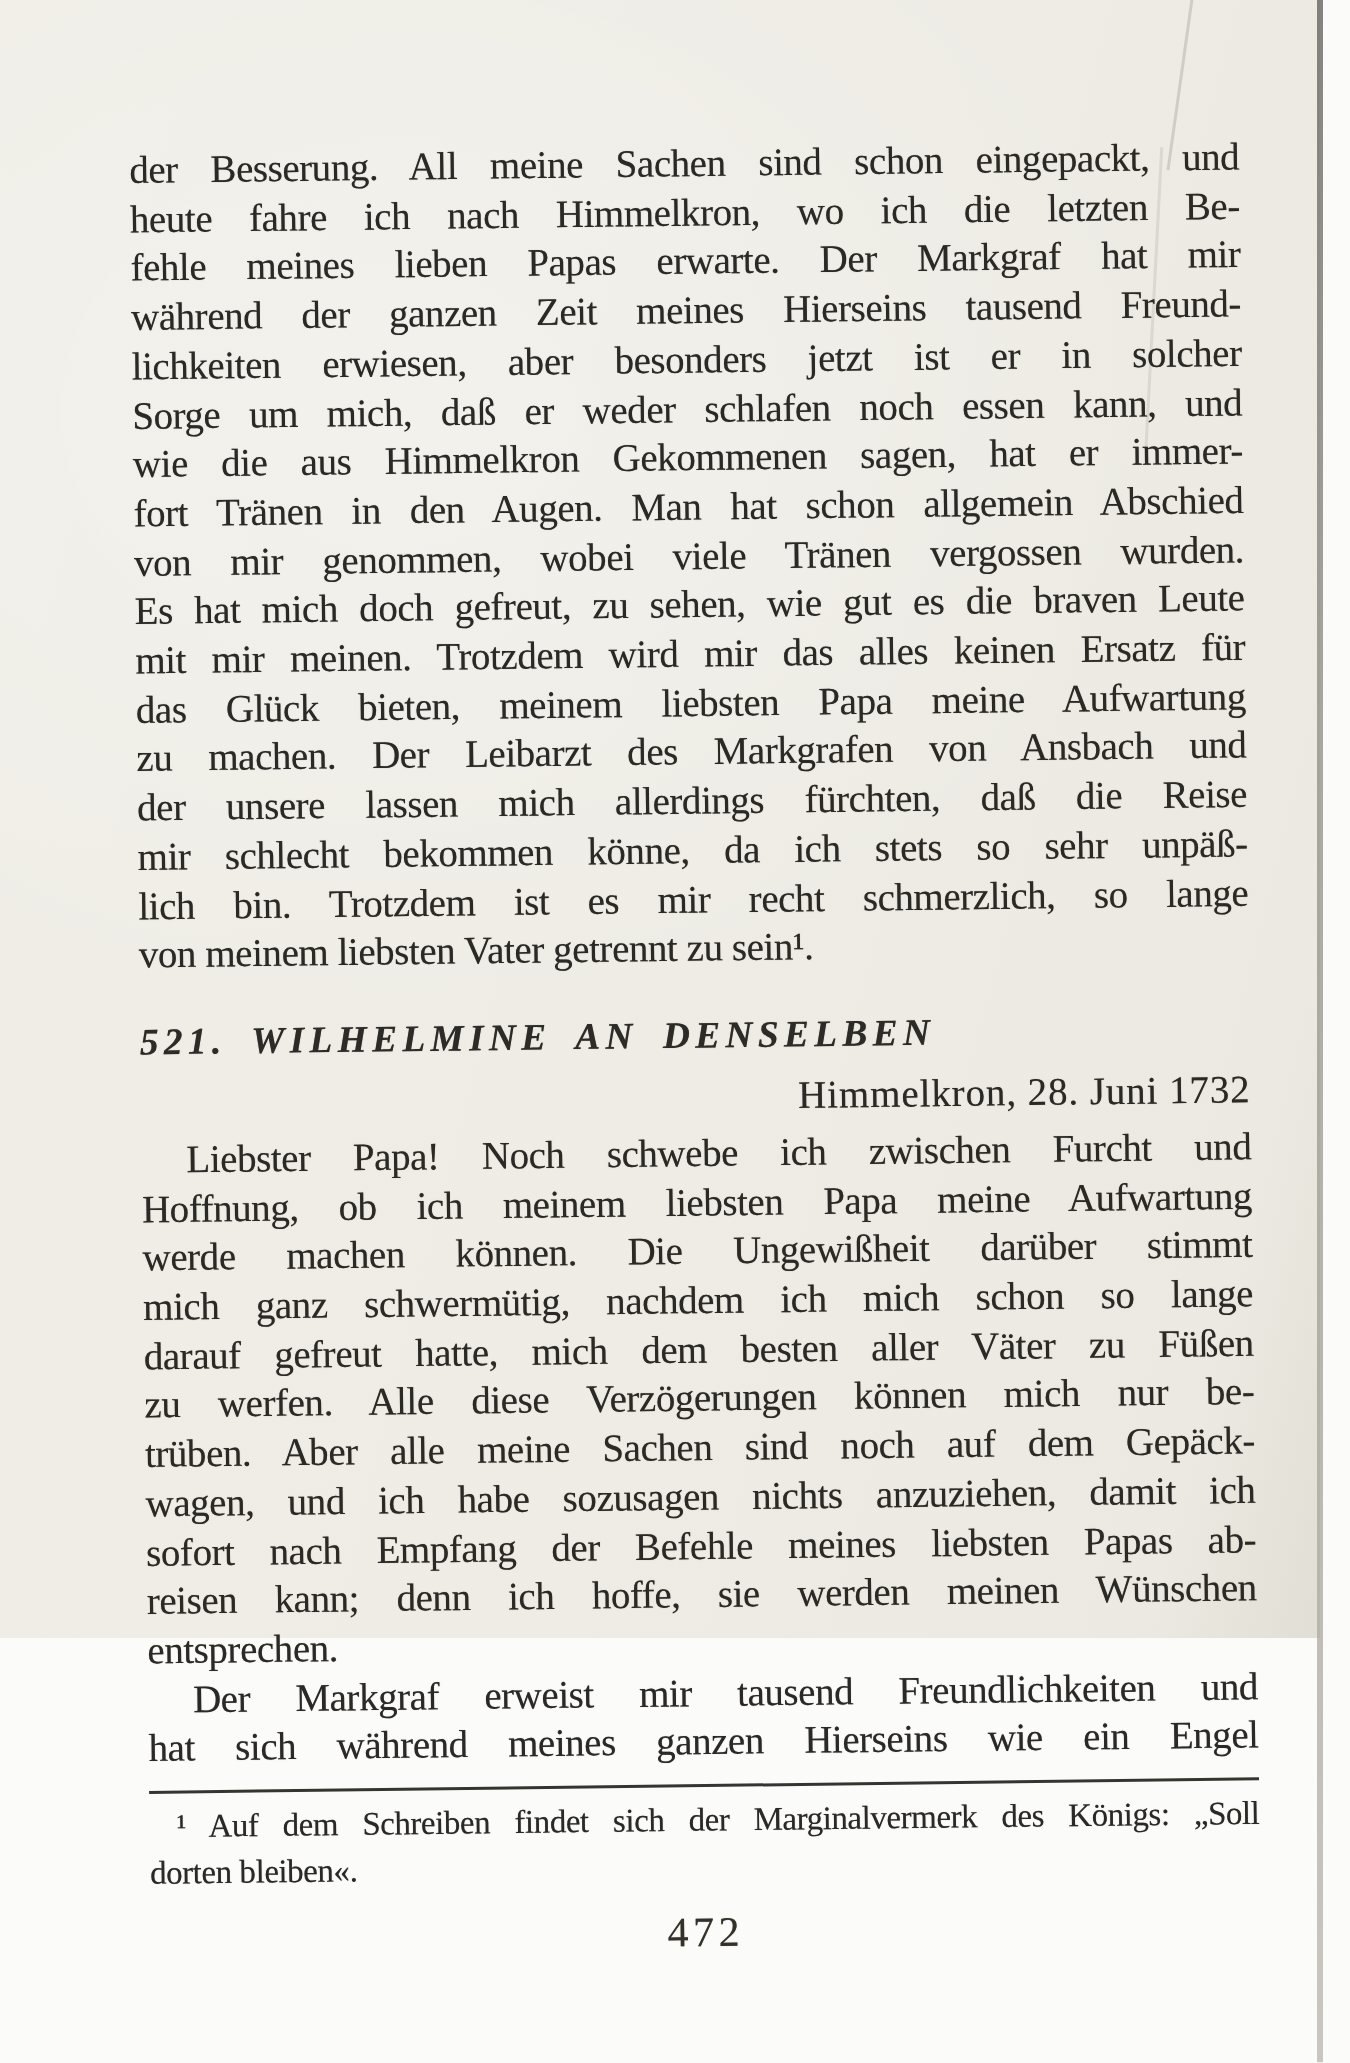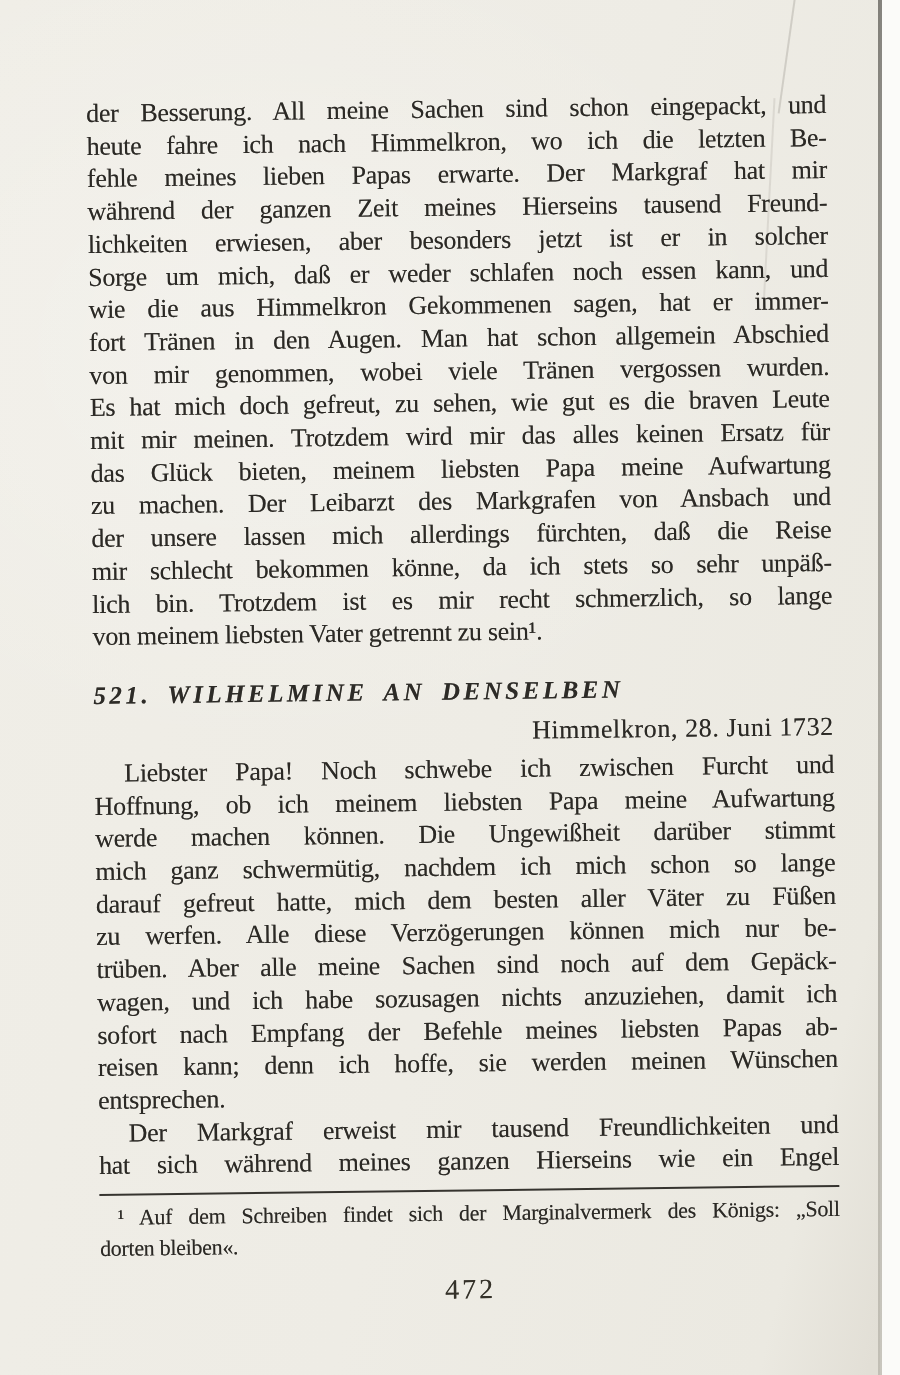--- a/index.html
+++ b/index.html
@@ -17,21 +17,21 @@
     position: relative;
     width: 900px;
     height: 1375px;
   }
 
   
   .page {
     position: absolute;
     left: 0; top: 0;
     width: 880px;
-    height: 1375px;
+    height: 1092px;
     background:
       radial-gradient(ellipse 900px 700px at 30% 25%, rgba(255,255,255,0.25), rgba(255,255,255,0) 60%),
       linear-gradient(104deg, #f0eee7 0%, #eeece5 55%, #ebe9e1 90%, #e2dfd6 99%);
   }
 
   
   .page-edge {
     position: absolute;
     left: 878px; top: 0;
     width: 4px; height: 1375px;

